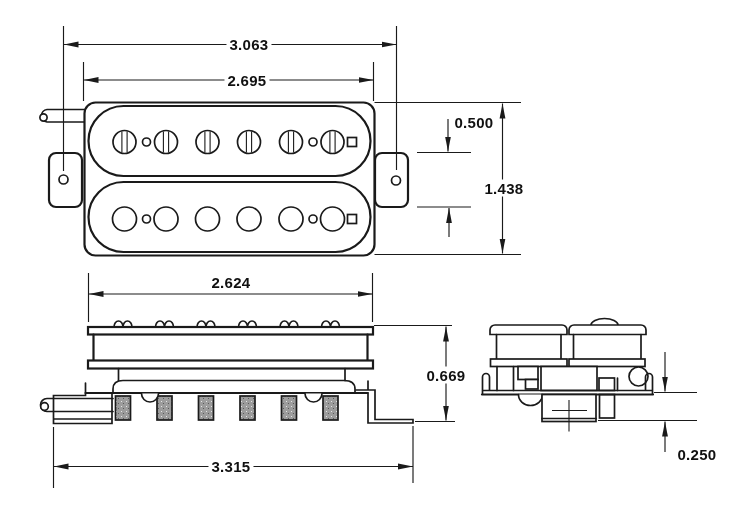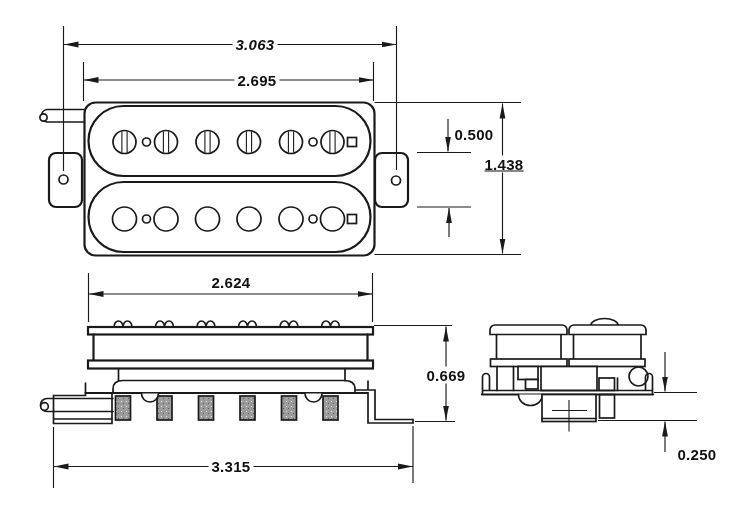--- a/index.html
+++ b/index.html
@@ -199,21 +199,21 @@
     <line x1="413" y1="426" x2="413" y2="483"></line>
     <line x1="53.5" y1="466.5" x2="413" y2="466.5" marker-start="url(#arr)" marker-end="url(#arr)"></line>
 
     <line x1="654" y1="392.5" x2="697" y2="392.5"></line>
     <line x1="598" y1="420.5" x2="697" y2="420.5"></line>
     <line x1="665" y1="352" x2="665" y2="391.5" marker-end="url(#arr)"></line>
     <line x1="665" y1="452" x2="665" y2="421.5" marker-end="url(#arr)"></line>
   </g>
 </svg>
 
-<span class="dim-label" style="left:255px;top:44px;font-style:italic;">3.063</span>
-<span class="dim-label" style="left:257px;top:80px;">2.695</span>
-<span class="dim-label" style="left:474px;top:134px;">0.500</span>
-<span class="dim-label" style="left:504px;top:164px;text-decoration:underline;">1.438</span>
+<span class="dim-label" style="left:249px;top:44px;">3.063</span>
+<span class="dim-label" style="left:247px;top:80px;">2.695</span>
+<span class="dim-label" style="left:474px;top:122px;">0.500</span>
+<span class="dim-label" style="left:504px;top:188px;">1.438</span>
 <span class="dim-label" style="left:231px;top:282px;">2.624</span>
 <span class="dim-label" style="left:446px;top:375px;">0.669</span>
 <span class="dim-label" style="left:231px;top:466px;text-align:right;">3.315</span>
 <span class="dim-label" style="left:697px;top:454px;">0.250</span>
 </div>
 
 </body></html>

